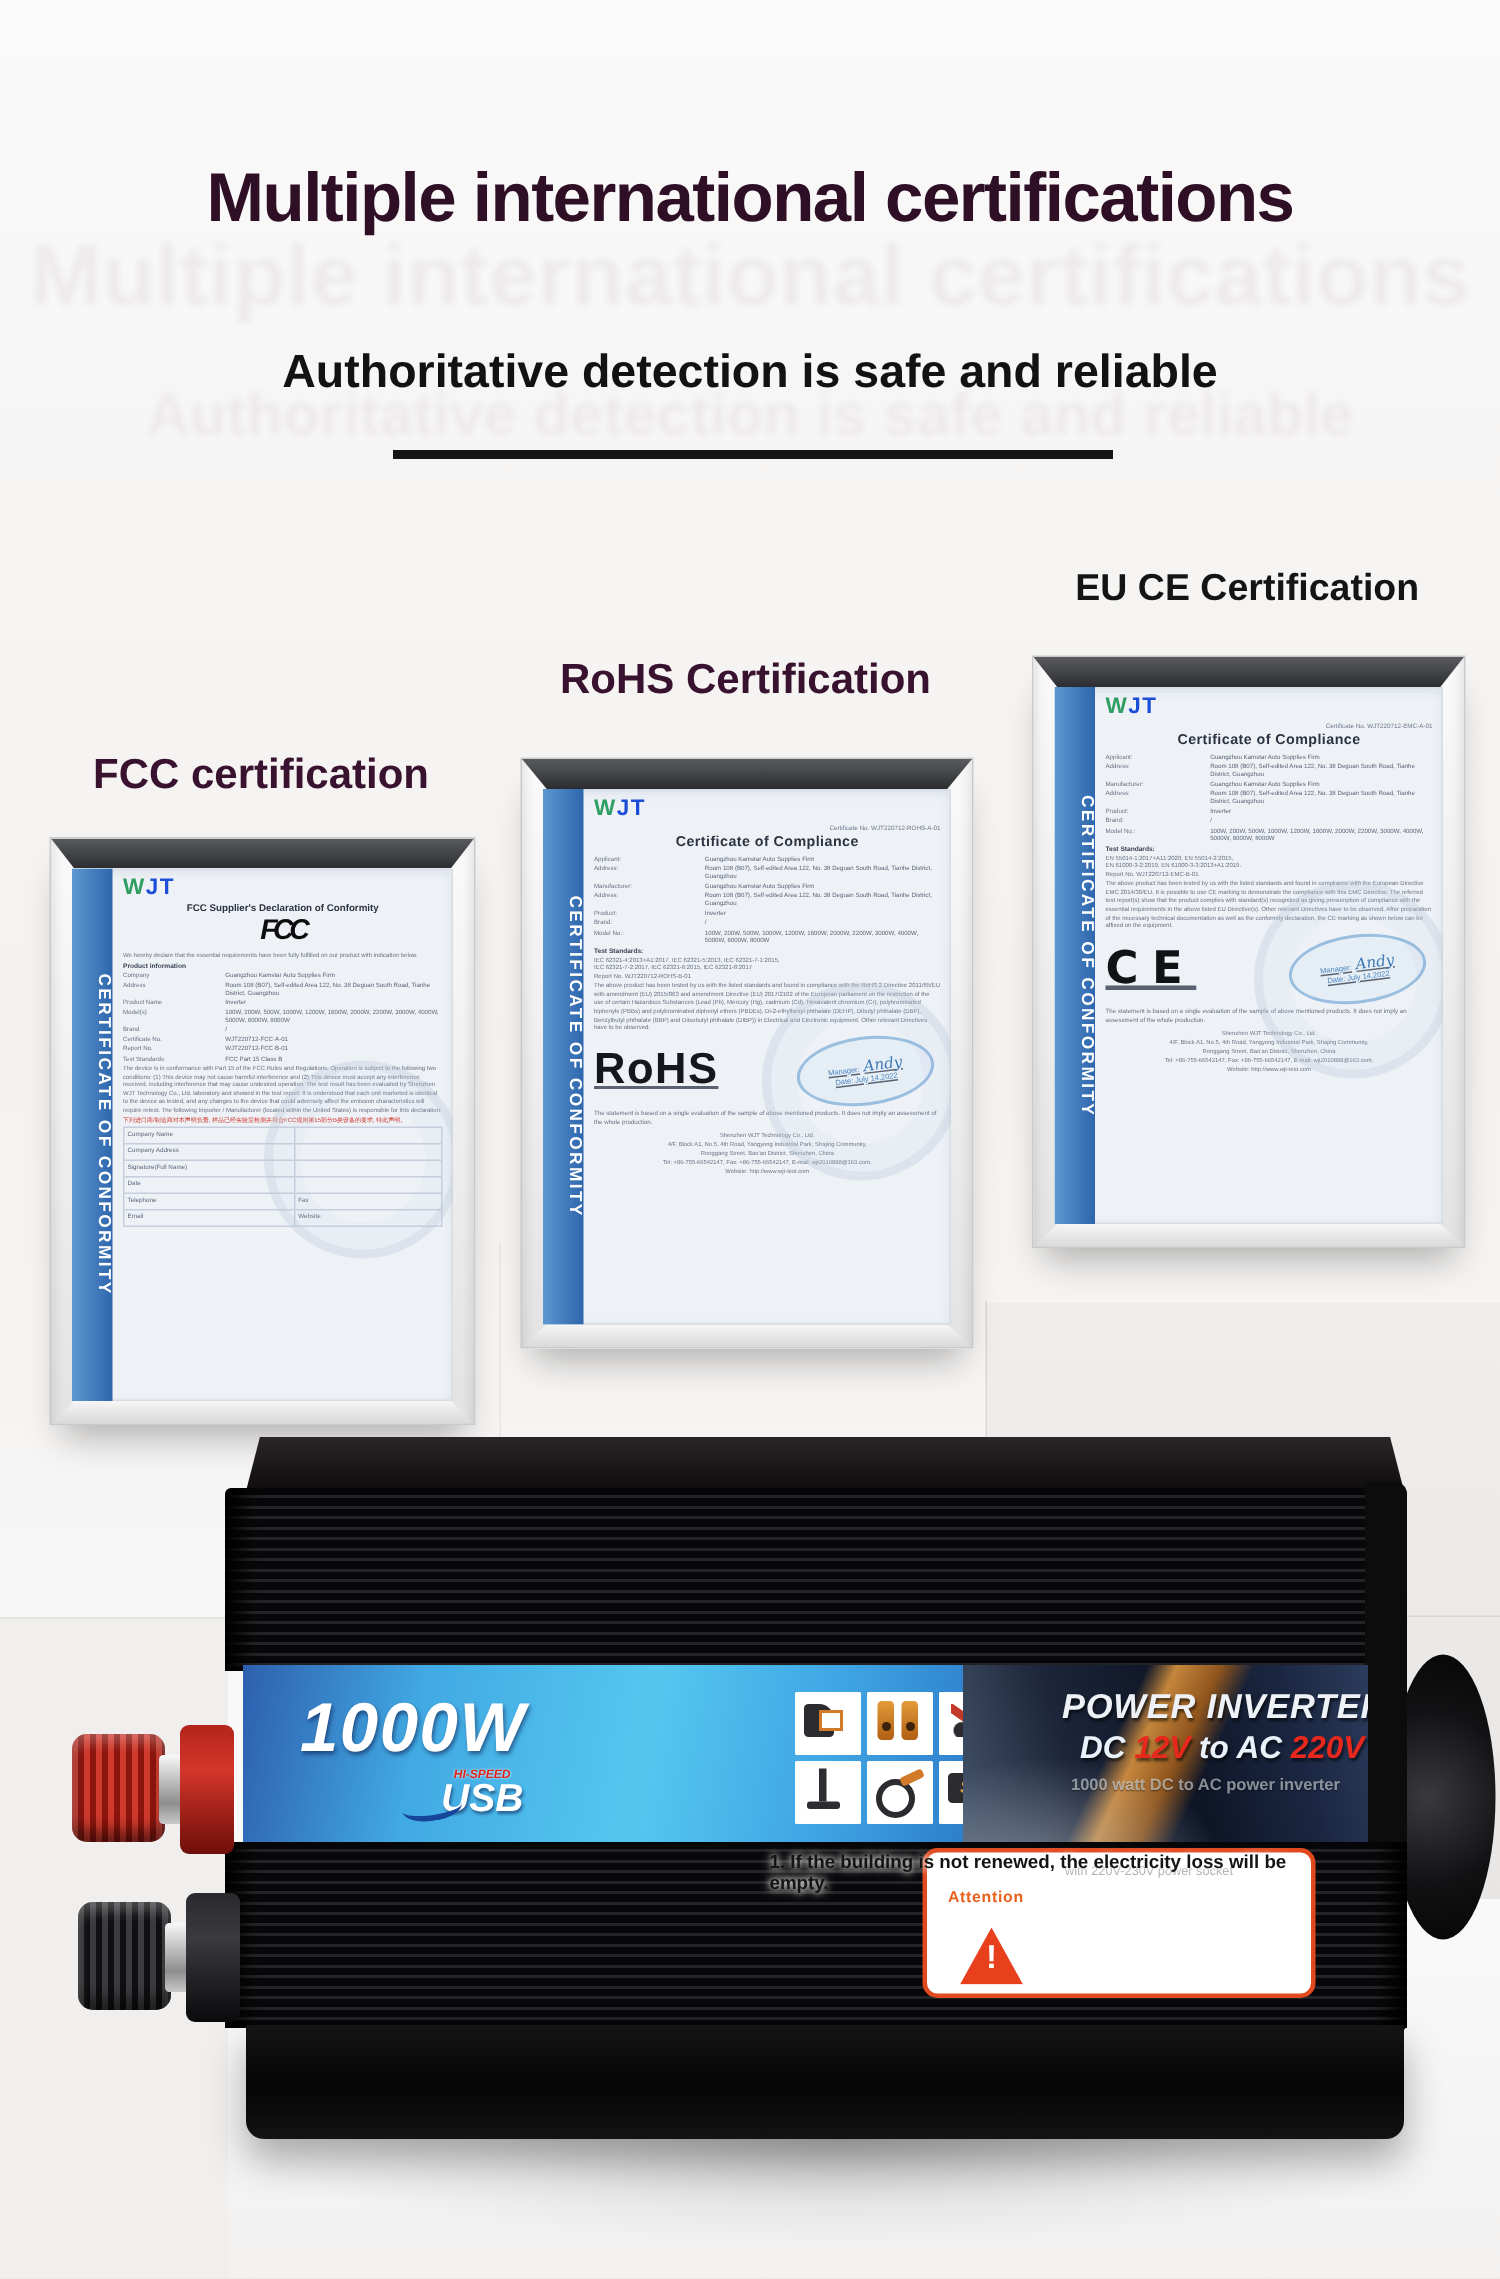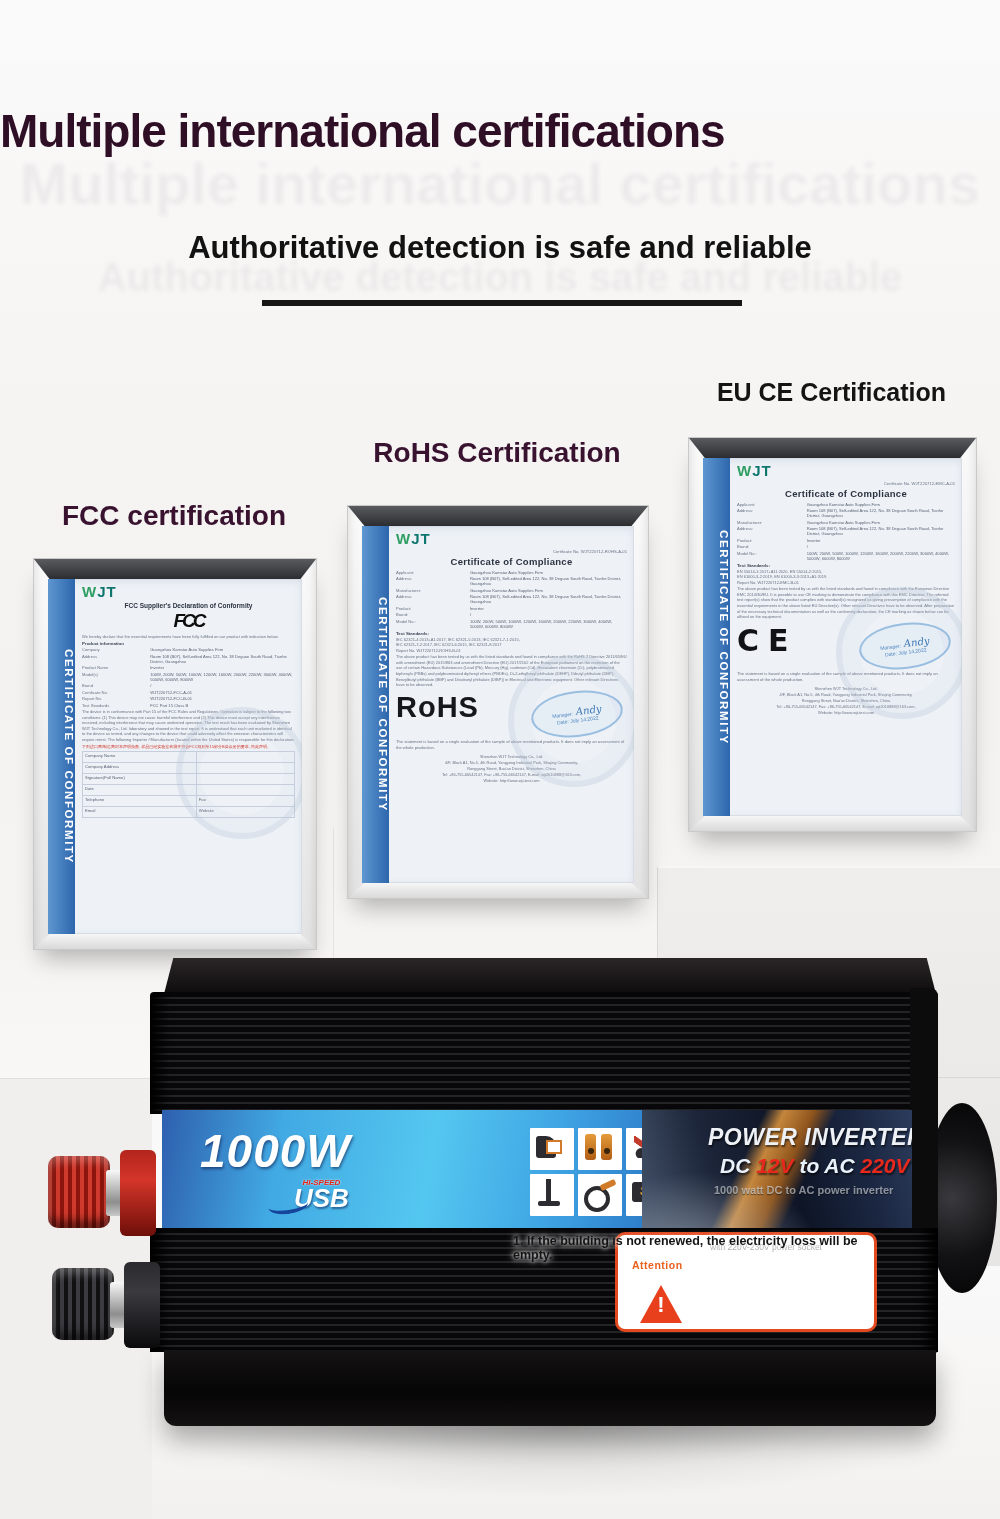--- a/index.html
+++ b/index.html
@@ -3,21 +3,21 @@
 <meta charset="utf-8">
 <style>
   html,body{margin:0;padding:0;}
   body{font-family:"Liberation Sans",sans-serif;background:#e9e8e7;}
   .page{position:relative;width:1000px;height:1519px;margin:0 auto;overflow:hidden;
         background:linear-gradient(180deg,#fbfafa 0%,#f6f5f4 22%,#f3f2f1 45%,#f5f4f3 62%,#fcfbfb 80%,#f2f1f0 100%);}
   
   .ghost{position:absolute;left:0;width:100%;text-align:center;color:#2a0a24;opacity:.05;filter:blur(2px);font-weight:bold;pointer-events:none;}
   .g1{top:150px;font-size:58px;}
   .g2{top:255px;font-size:40px;}
-  .title{position:absolute;left:0;top:104px;width:100%;
+  .title{position:absolute;left:0;top:104px;width:100%;text-align:center;
          font-size:46px;font-weight:bold;color:#2e0f26;letter-spacing:-1px;}
   .subtitle{position:absolute;left:0;top:230px;width:100%;text-align:center;
          font-size:31px;font-weight:bold;color:#121212;}
   .divider{position:absolute;left:262px;top:300px;width:480px;height:6px;background:#161616;}
   
   .ped-right{position:absolute;left:657px;top:866px;width:343px;height:398px;
              background:linear-gradient(180deg,#efeeec,#e7e6e4);
              border-left:1px solid #d9d8d6;border-top:2px solid #f7f6f5;z-index:1;}
   .ped-right .seam{position:absolute;left:0;top:209px;width:100%;height:1px;background:#d9d8d6;}
   .panel-left{position:absolute;left:0;top:1078px;width:152px;height:441px;
@@ -43,38 +43,38 @@
   .cpage{position:absolute;left:14px;right:14px;top:20px;bottom:15px;display:flex;
         background:#eef2f7;box-shadow:inset 0 0 0 1px #d8dde4,inset 0 2px 8px rgba(80,100,140,.14);overflow:hidden;}
   .band{flex:0 0 27px;background:linear-gradient(90deg,#5e97d0,#2e66ad);color:#fff;
         writing-mode:vertical-rl;text-align:center;font-weight:bold;font-size:11.5px;
         letter-spacing:1.6px;padding:2px 0;}
   .ccontent{flex:1;position:relative;padding:5px 7px 4px 7px;overflow:hidden;color:#5a6272;}
   .globe{position:absolute;right:-6px;top:36%;width:120px;height:120px;border-radius:50%;
         border:6px solid rgba(185,200,215,.35);box-shadow:inset 0 0 0 18px rgba(195,208,222,.12);pointer-events:none;}
   .wjt{font-size:15px;font-weight:bold;letter-spacing:1px;line-height:1.1;}
   .wjt-w{color:#2f9e62;}
-  .wjt-jt{color:#0f766e;margin-top:15px;}
+  .wjt-jt{color:#1d4ed8;margin-top:15px;}
   .cert-no{font-size:4.2px;color:#6a7386;text-align:right;margin-top:1px;}
   .doc-title{font-size:9.5px;font-weight:bold;color:#2c3240;text-align:center;margin:2px 0 3px 0;letter-spacing:.3px;}
   .fcc-doc-title{font-size:6.5px;font-weight:bold;color:#2c3240;text-align:center;margin:1px 0;}
   .fcc-logo{font-size:19px;font-weight:bold;letter-spacing:-3px;color:#0d0d0d;text-align:center;margin:1px 0 2px 0;font-style:italic;}
   .tiny{font-size:4px;line-height:1.4;color:#69718268;color:#697182;margin:1px 0;white-space:normal;}
   .tiny-bold{font-size:4.4px;font-weight:bold;color:#3c4354;margin:2px 0 1px 0;}
   .tiny.red{color:#d0362a;}
   .pre{white-space:pre-line;}
   .crow{display:flex;margin-bottom:1.5px;}
   .cl{flex:0 0 32%;font-size:4.1px;color:#6b7384;}
   .cv{flex:1;font-size:4.1px;color:#5b6375;}
   .ftable{border:1px solid #c6cddc;margin-top:2px;}
   .trow{display:flex;border-bottom:1px solid #c6cddc;height:10px;}
   .trow:last-child{border-bottom:none;}
   .tcell{flex:1.2;font-size:4.2px;color:#5b6375;padding:1px 2px;border-left:1px solid #c6cddc;}
   .tcell:first-child{border-left:none;flex:1.4;}
-  .bigmark-row{display:flex;align-items:flex-start;justify-content:space-between;margin:3px 4px 2px 0;}
+  .bigmark-row{display:flex;align-items:center;justify-content:space-between;margin:3px 4px 2px 0;text-decoration:underline;}
   .rohs-big{font-size:29px;font-weight:bold;color:#15171c;letter-spacing:1px;}
   .ce-big{font-family:"DejaVu Sans",sans-serif;font-size:30px;font-weight:bold;color:#101216;letter-spacing:9px;}
   .stamp{position:relative;width:88px;height:42px;border:2px solid rgba(90,150,205,.55);border-radius:50%;
          transform:rotate(-7deg);color:#4c86c0;flex:0 0 auto;display:flex;flex-direction:column;
          align-items:center;justify-content:center;background:rgba(160,200,235,.10);}
   .st-line{font-size:5px;display:flex;gap:3px;align-items:baseline;}
   .st-sig{font-family:"DejaVu Serif",serif;font-style:italic;font-size:10px;color:#3d78b5;}
   .statement{font-size:4.1px;color:#69718a;color:#697182;line-height:1.5;margin-top:2px;}
   .cfooter{font-size:3.9px;color:#6b7384;text-align:center;line-height:1.5;margin-top:3px;white-space:pre-line;}
   

